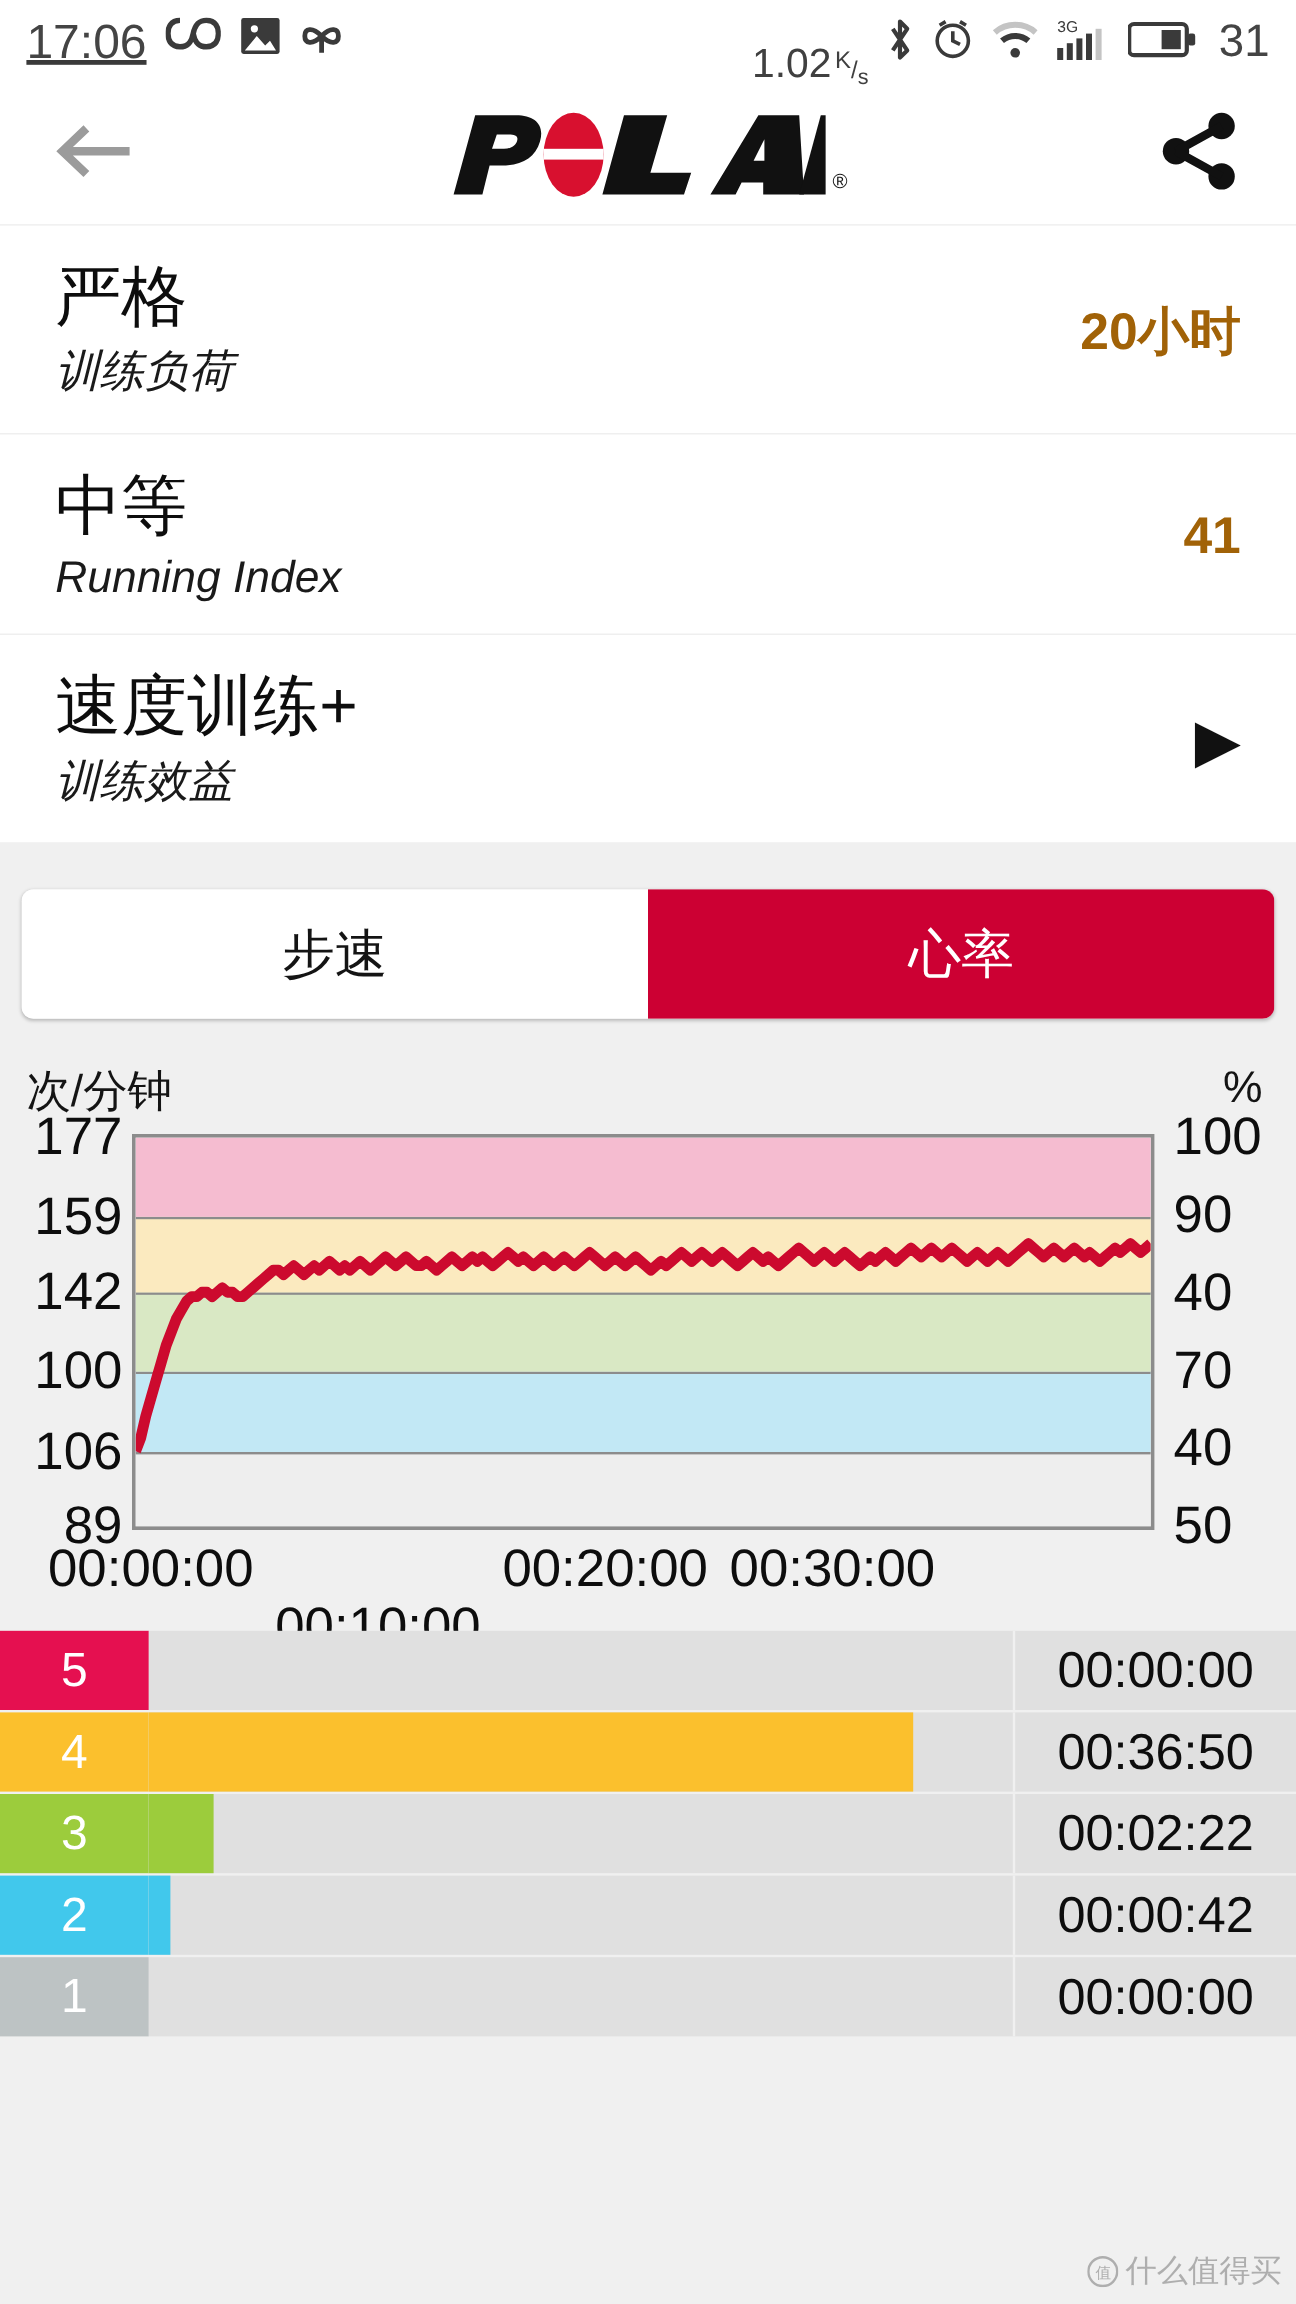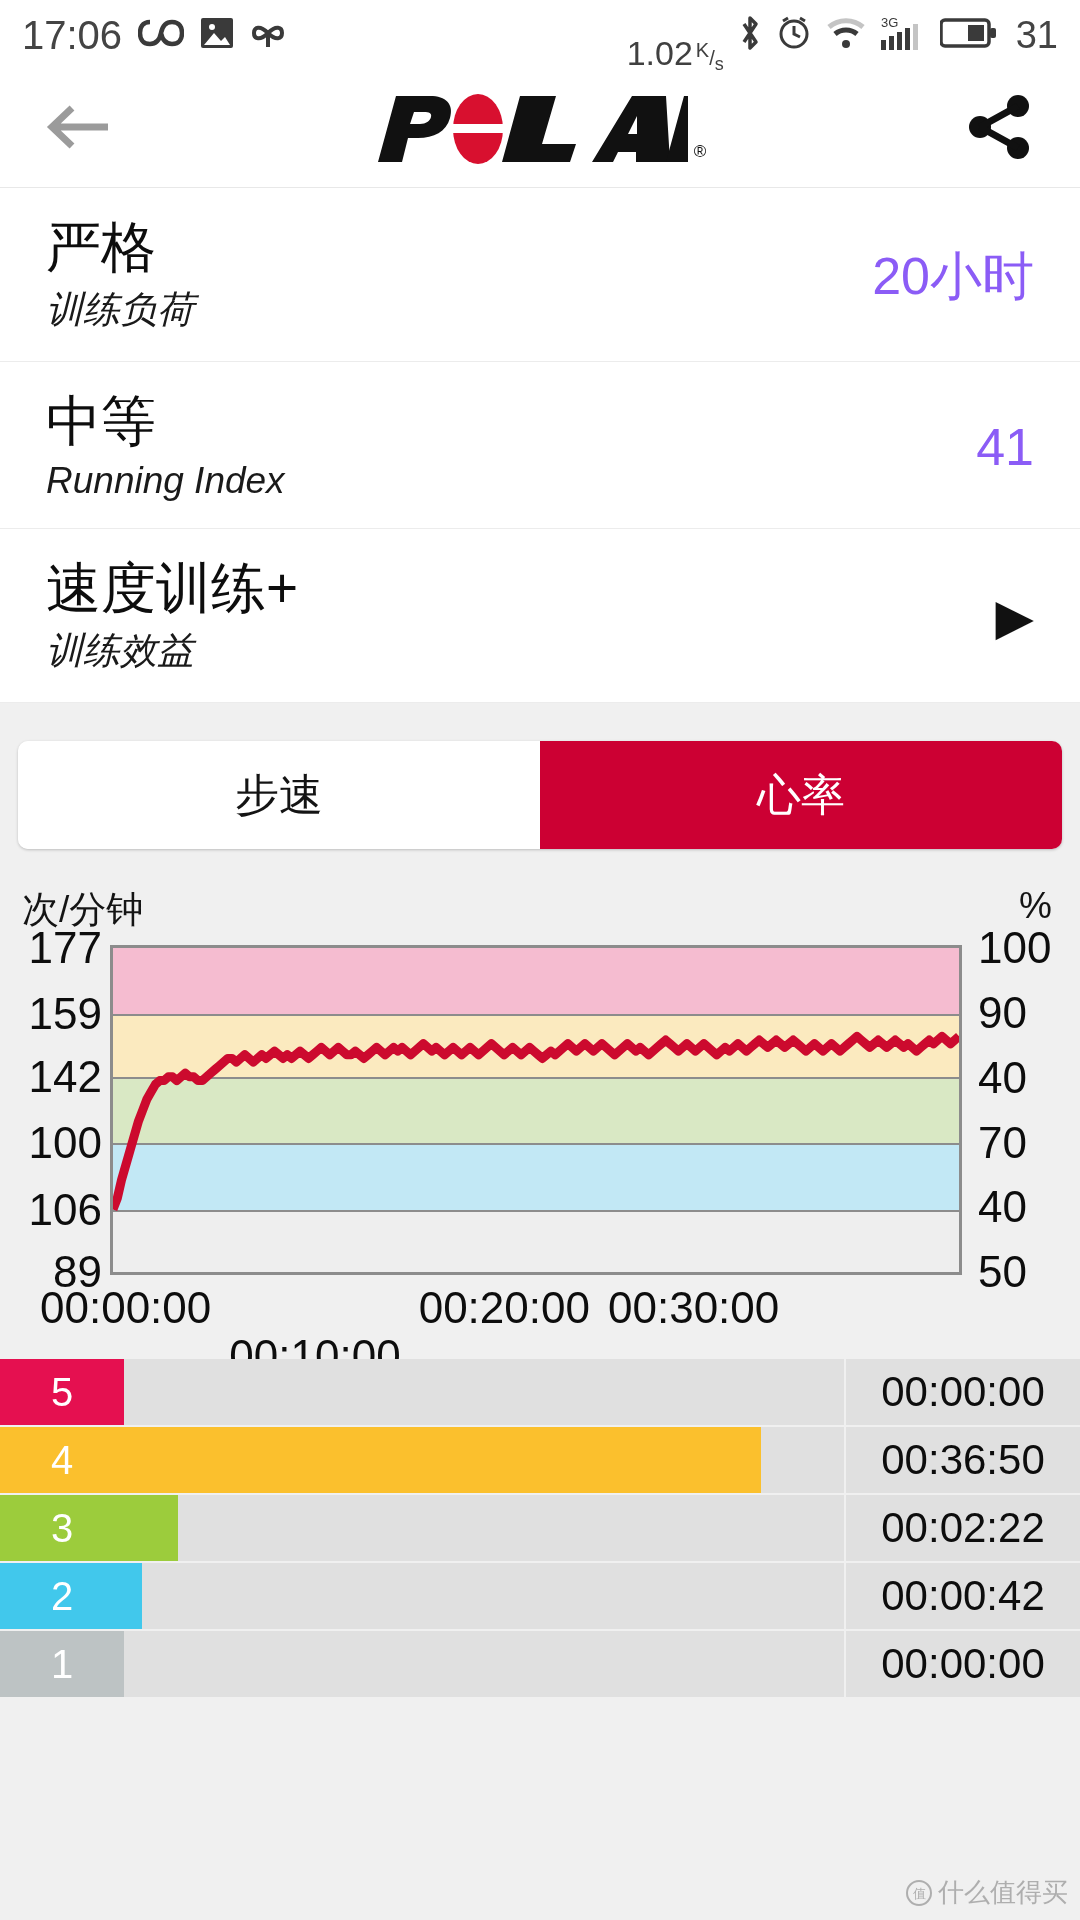--- a/index.html
+++ b/index.html
@@ -11,21 +11,21 @@
   }
 
   
   .statusbar {
     height:70px; background:#ffffff;
     display:flex; align-items:center;
     padding:0 22px;
     color:#3a3a3a;
   }
   .sb-time { font-size:40px; letter-spacing:0px; font-weight:400; color:#444; }
-  .sb-left { display:flex; align-items:center; gap:16px; }
+  .sb-left { display:flex; gap:16px;text-decoration:underline; }
   .sb-right { margin-left:auto; display:flex; align-items:center; gap:14px; }
   .sb-speed { font-size:34px; color:#404040; display:flex; align-items:baseline; }
   .sb-speed .unit { font-size:20px; margin-left:3px;margin-top:44px; }
   .sb-batt-num { font-size:38px; color:#444; margin-left:4px; }
 
   
   .appbar {
     height:118px; background:#ffffff;
     display:flex; align-items:center; justify-content:space-between;
     padding:0 46px;
@@ -38,21 +38,21 @@
   .rows { background:#ffffff; }
   .row {
     display:flex; align-items:center;
     padding:30px 46px 26px 46px;
     border-bottom:1px solid #ececec;
     min-height:152px;
   }
   .row-texts { flex:1; }
   .row-title { font-size:55px; color:#0d0d0d; line-height:1.08; font-weight:400; }
   .row-sub  { font-size:37px; color:#1a1a1a; margin-top:8px; font-weight:400;font-style:italic; }
-  .row-value{ font-size:52px; color:#8b5cf6; font-weight:400; white-space:nowrap; }
+  .row-value{ font-size:43px; color:#a16207; font-weight:700; white-space:nowrap; }
   .row-arrow{ font-size:50px; color:#111; line-height:1; }
 
   
   .tabs-zone { background:#f0f0f0; padding:38px 10px 22px 10px; }
   .tabs {
     display:flex;
     margin:0 8px;
     border-radius:10px;
     overflow:hidden;
     box-shadow:0 1px 3px rgba(0,0,0,0.22);

